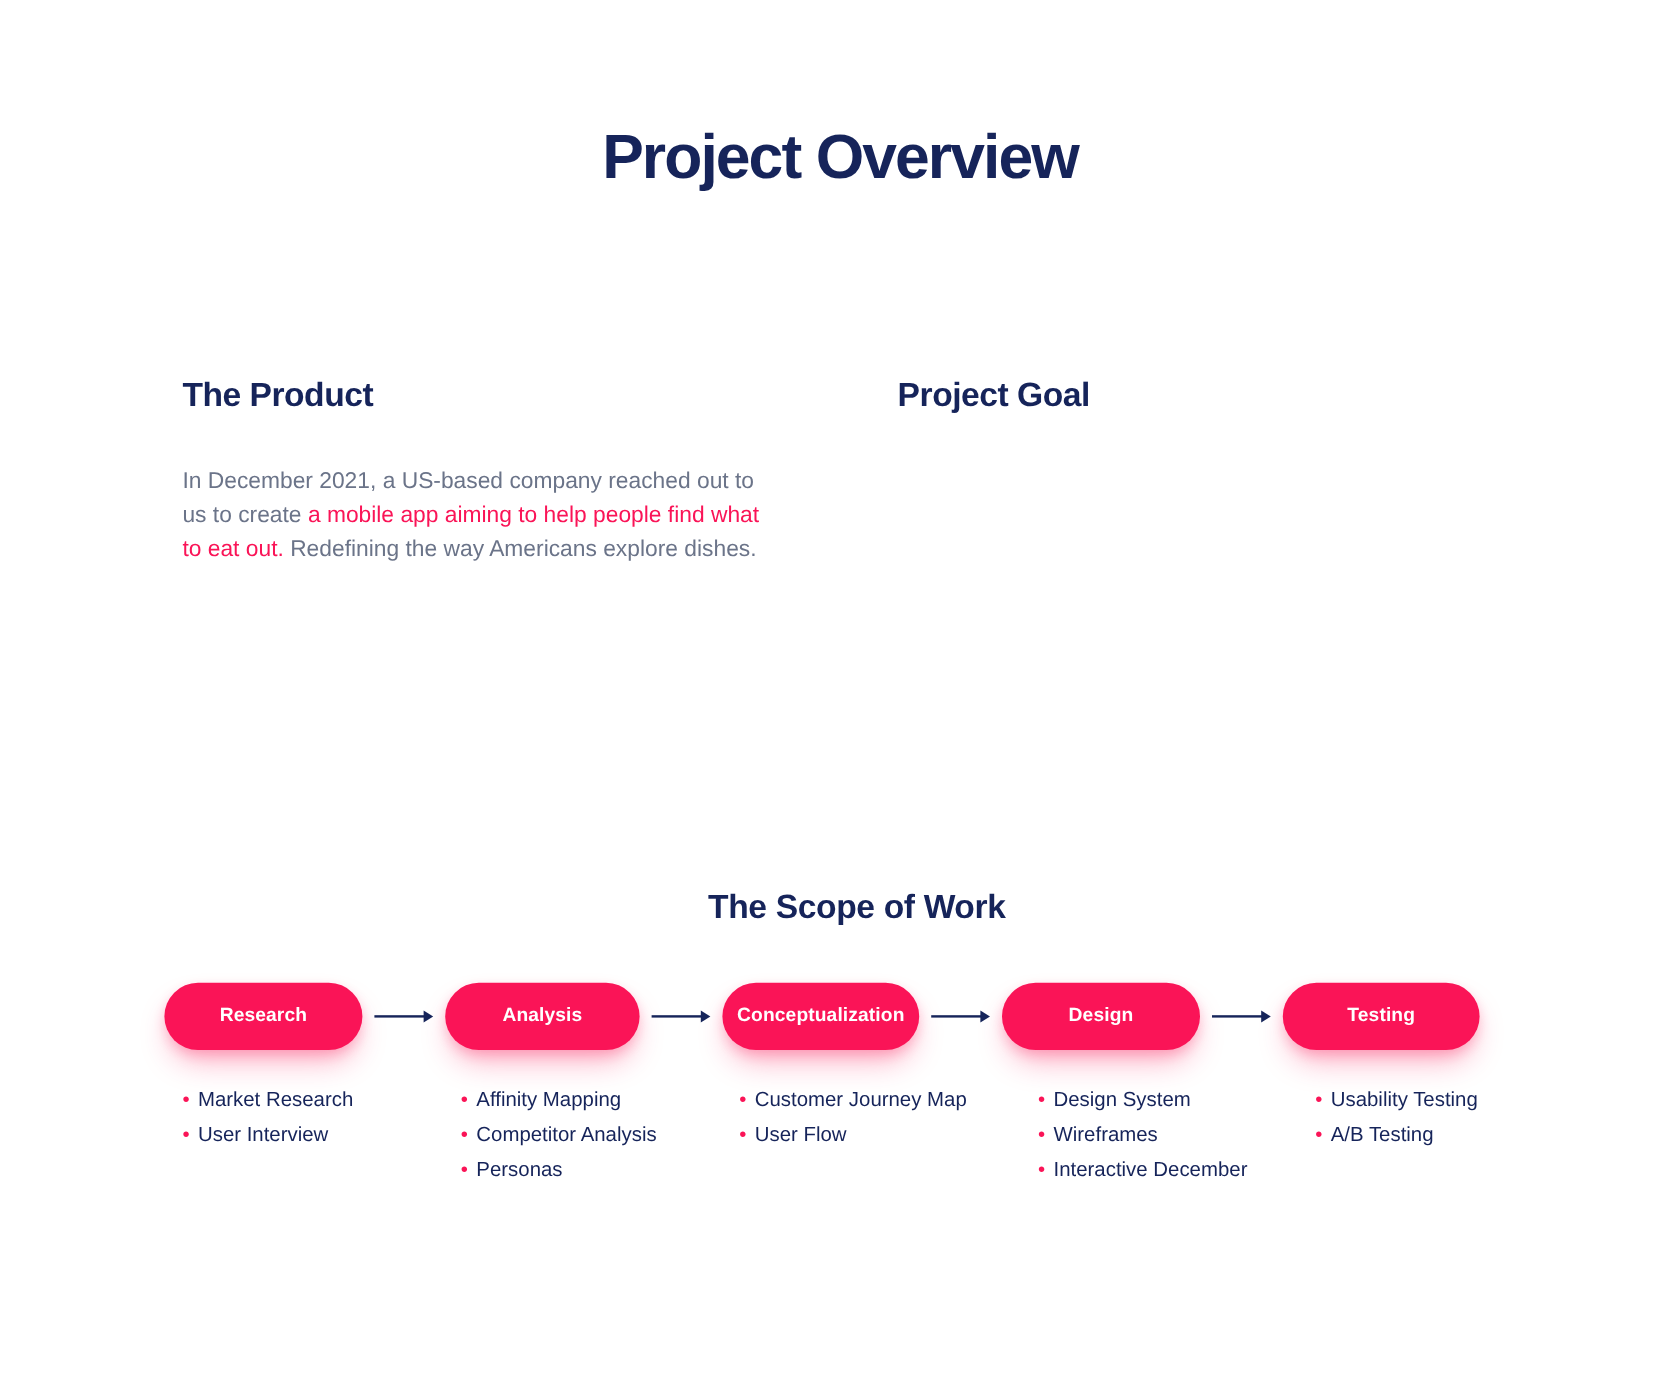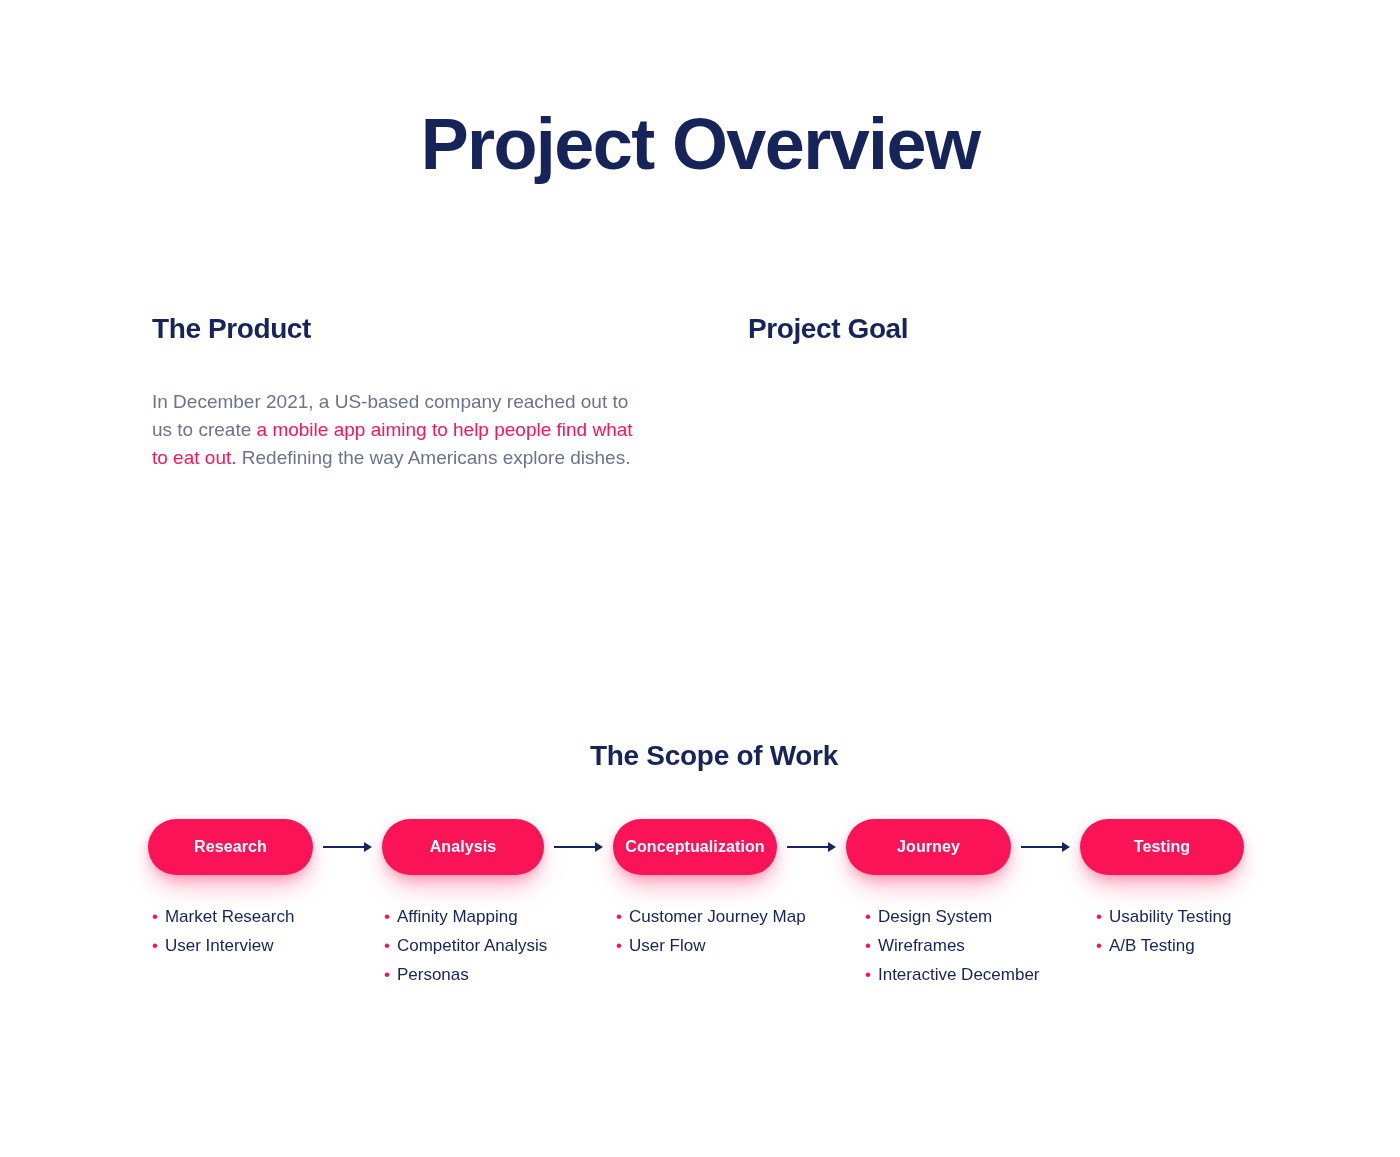--- a/index.html
+++ b/index.html
@@ -18,21 +18,21 @@
     overflow: hidden;
   }
 
   
   .page-title {
     position: absolute;
     top: 48px;
     left: 0;
     width: 1400px;
     text-align: center;
-    font-size: 72px;
+    font-size: 52px;
     line-height: 96px;
     font-weight: 700;
     letter-spacing: -1.6px;
     color: #16245a;
   }
 
   
   .columns {
     position: absolute;
     top: 296px;
@@ -72,21 +72,21 @@
     font-size: 28px;
     line-height: 38px;
     font-weight: 700;
     letter-spacing: -0.3px;
     color: #16245a;
   }
 
   .flow {
     position: absolute;
     top: 818px;
-    left: 148px;
+    left: 137px;
     width: 1096px;
   }
 
   .flow-row {
     position: relative;
     height: 58px;
     display: flex;
     align-items: center;
   }
 
@@ -214,21 +214,21 @@
     <div class="pill w3">
       <span>Conceptualization</span>
     </div>
 
     <div class="arrow">
       <div class="shaft"></div>
       <div class="head"></div>
     </div>
 
     <div class="pill w4">
-      <span>Journey</span>
+      <span>Design</span>
     </div>
 
     <div class="arrow">
       <div class="shaft"></div>
       <div class="head"></div>
     </div>
 
     <div class="pill w5">
       <span>Testing</span>
     </div>

